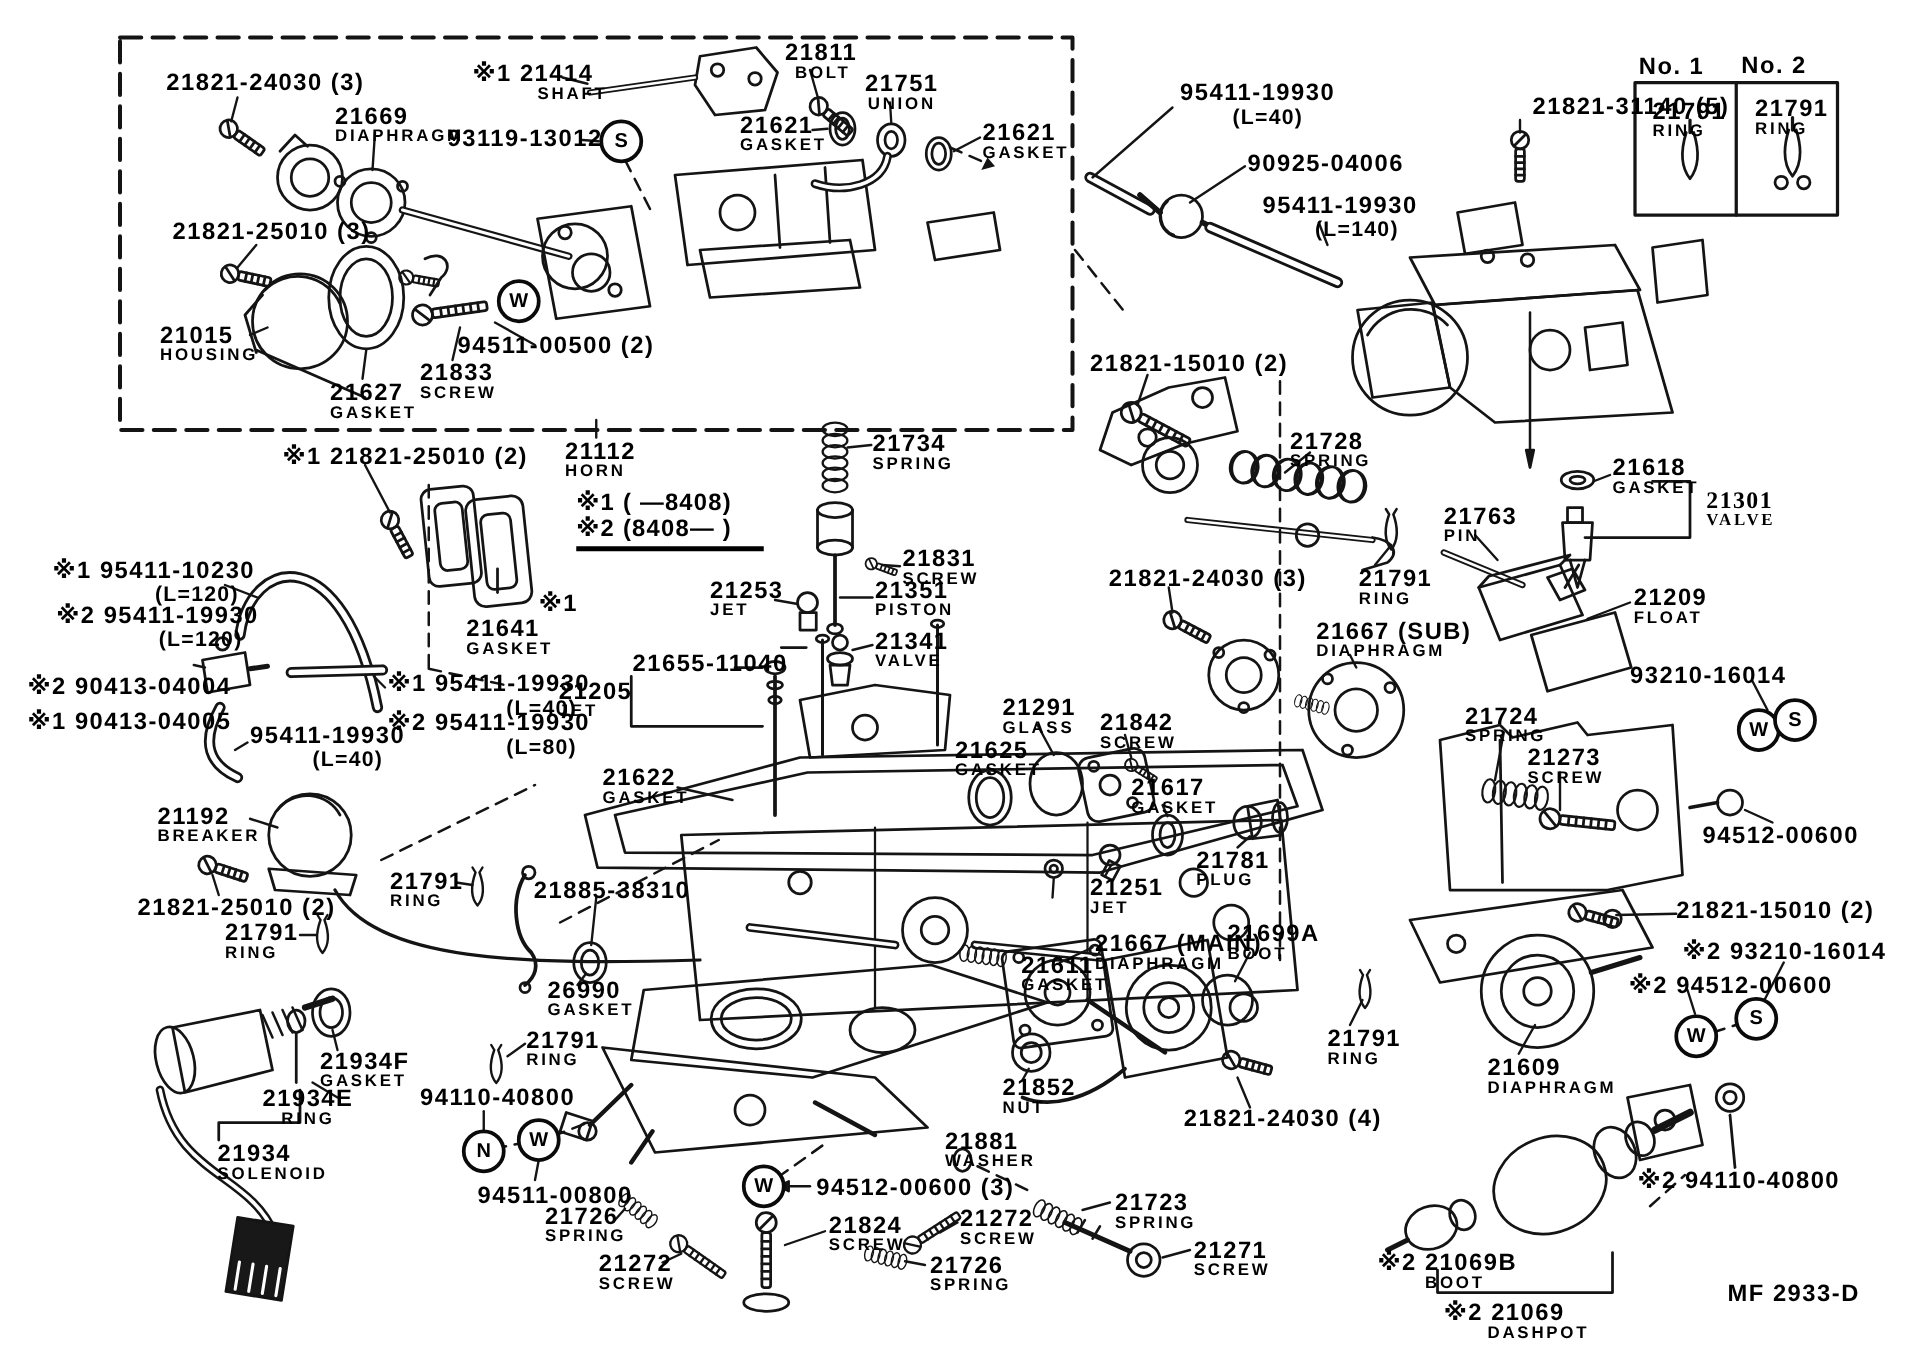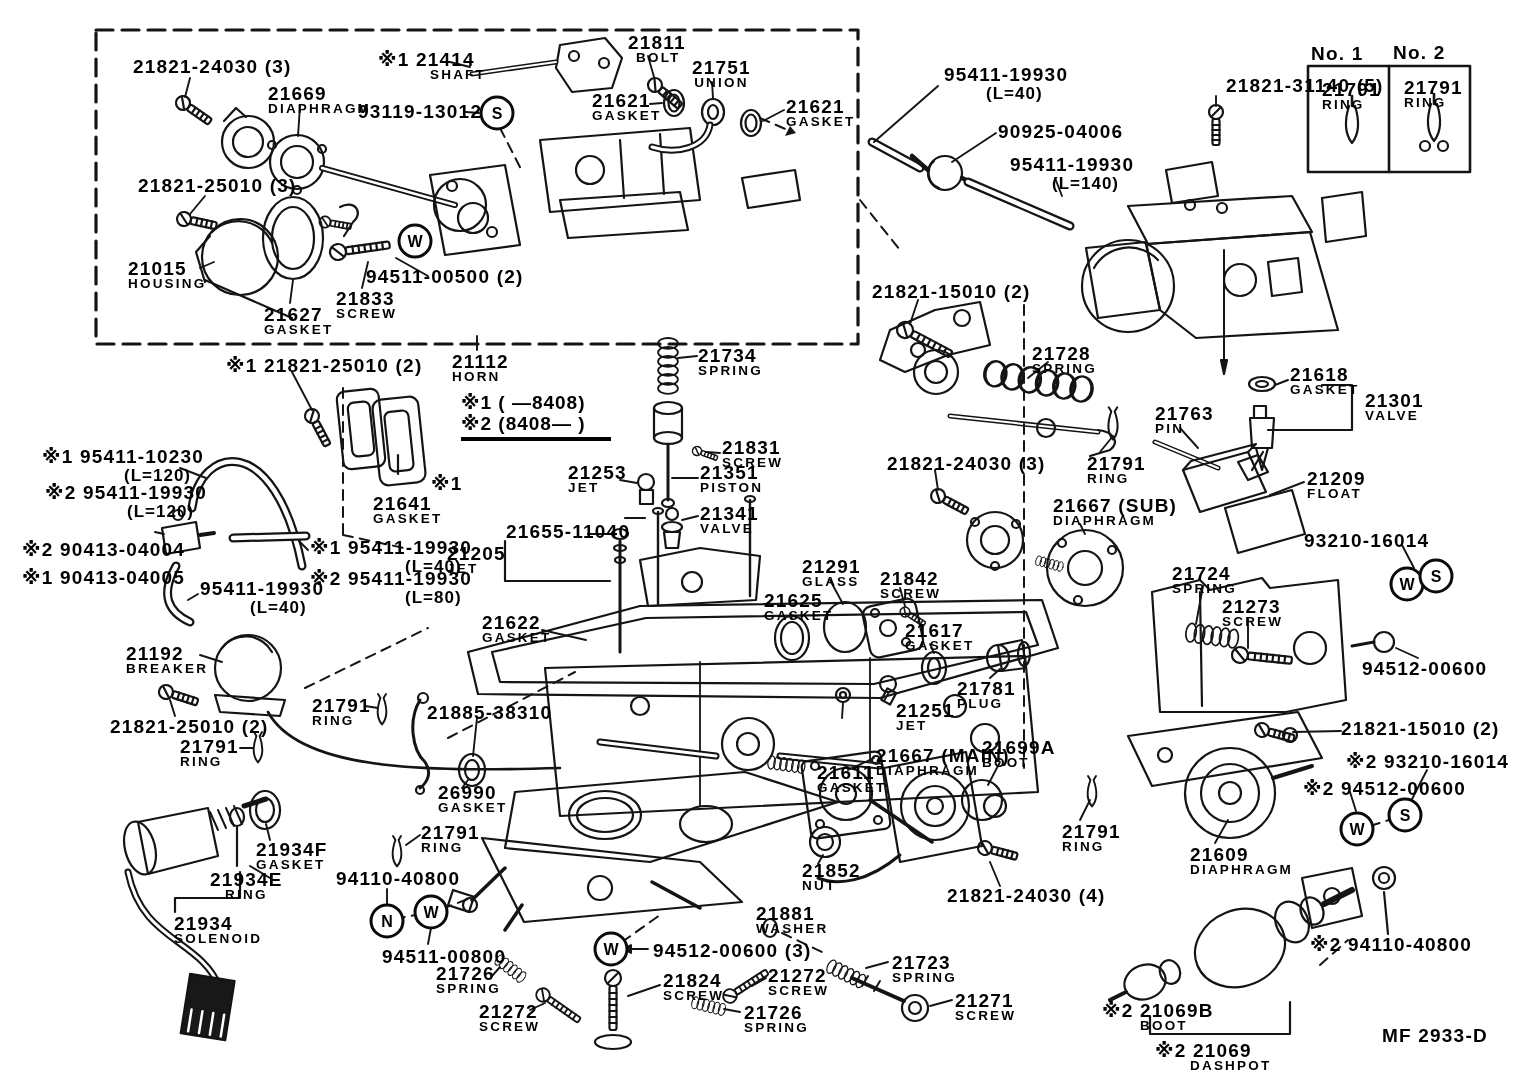--- a/index.html
+++ b/index.html
@@ -698,21 +698,21 @@
       <div class="ln desc">GASKET</div>
     </div>
     <div class="lbl" style="left: 957px; top: 679px;">
       <div class="ln num">21781</div>
       <div class="ln desc">PLUG</div>
     </div>
     <div class="lbl" style="left: 817px; top: 719px; margin-top: 44px;">
       <div class="ln num">21611</div>
       <div class="ln desc">GASKET</div>
     </div>
-    <div class="lbl" style="left: 896px; top: 701px;">
+    <div class="lbl" style="left: 872px; top: 701px;">
       <div class="ln num">21251</div>
       <div class="ln desc">JET</div>
     </div>
     <div class="lbl" style="left: 876px; top: 746px;">
       <div class="ln num">21667 (MAIN)</div>
       <div class="ln desc">DIAPHRAGM</div>
     </div>
     <div class="lbl" style="left: 982px; top: 738px;">
       <div class="ln num">21699A</div>
       <div class="ln desc">BOOT</div>
@@ -743,21 +743,21 @@
       <div class="ln desc">RING</div>
     </div>
     <div class="lbl" style="left: 1155px; top: 404px;">
       <div class="ln num">21763</div>
       <div class="ln desc">PIN</div>
     </div>
     <div class="lbl" style="left: 1290px; top: 365px;">
       <div class="ln num">21618</div>
       <div class="ln desc">GASKET</div>
     </div>
-    <div class="lbl" style="left: 1365px; top: 391px;">
+    <div class="lbl" style="left: 1365px; top: 391px; font-family: Liberation Serif, serif;">
       <div class="ln num">21301</div>
       <div class="ln desc">VALVE</div>
     </div>
     <div class="lbl" style="left: 1307px; top: 469px;">
       <div class="ln num">21209</div>
       <div class="ln desc">FLOAT</div>
     </div>
     <div class="lbl" style="left: 1304px; top: 531px;">
       <div class="ln num">93210-16014</div>
     </div>

